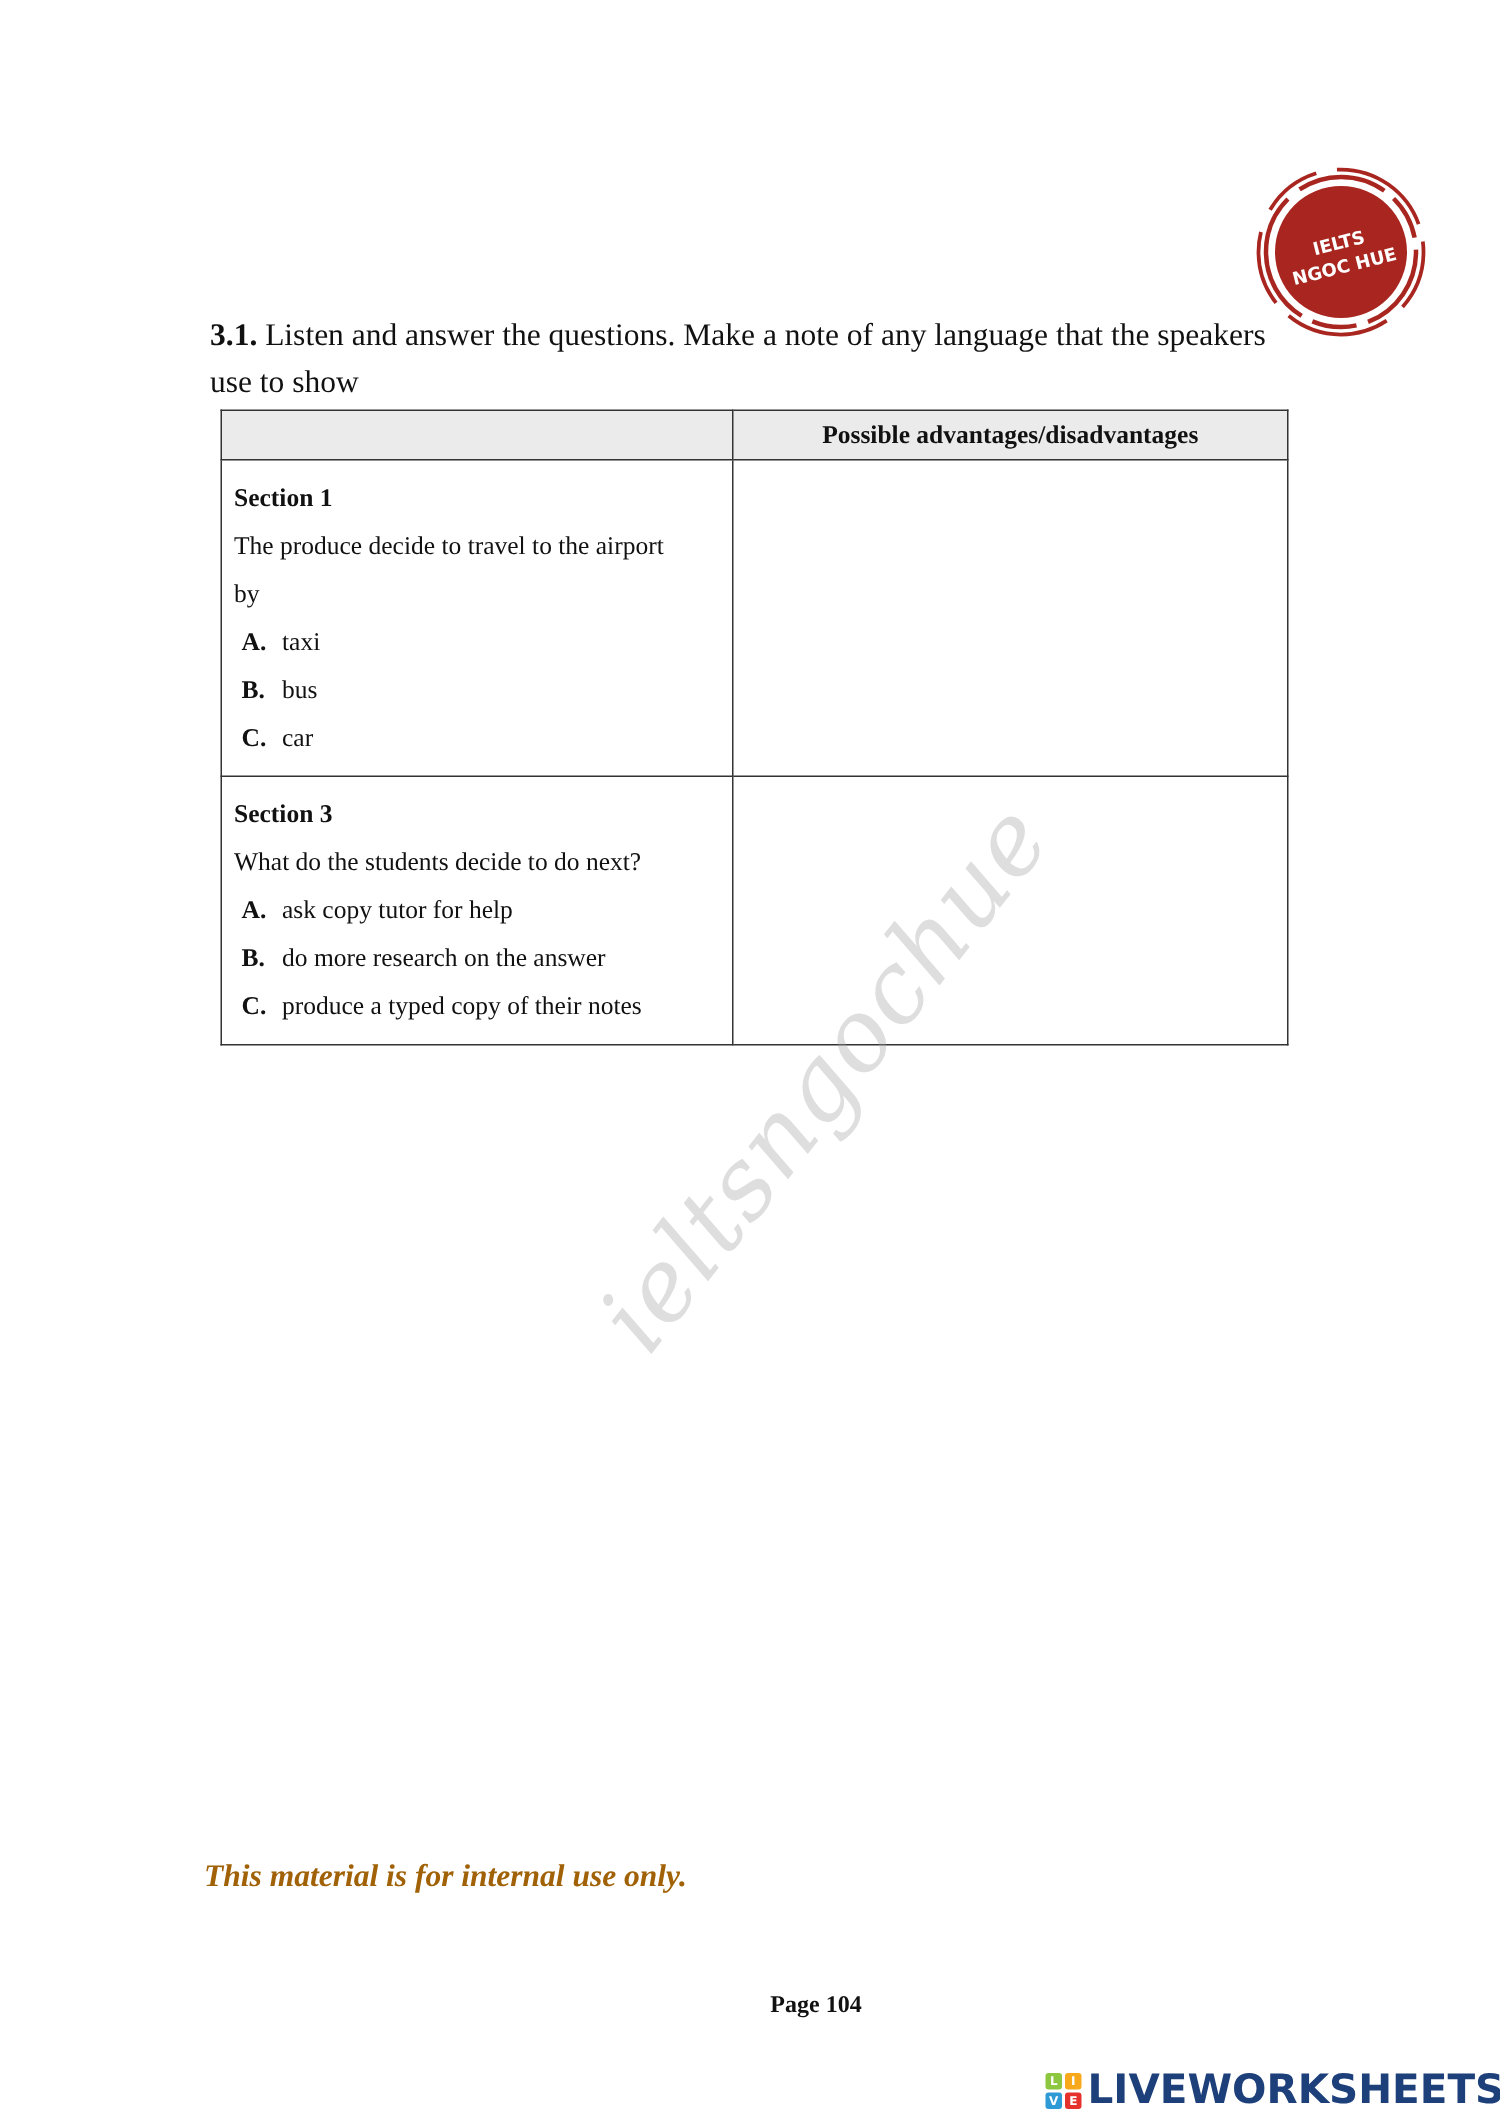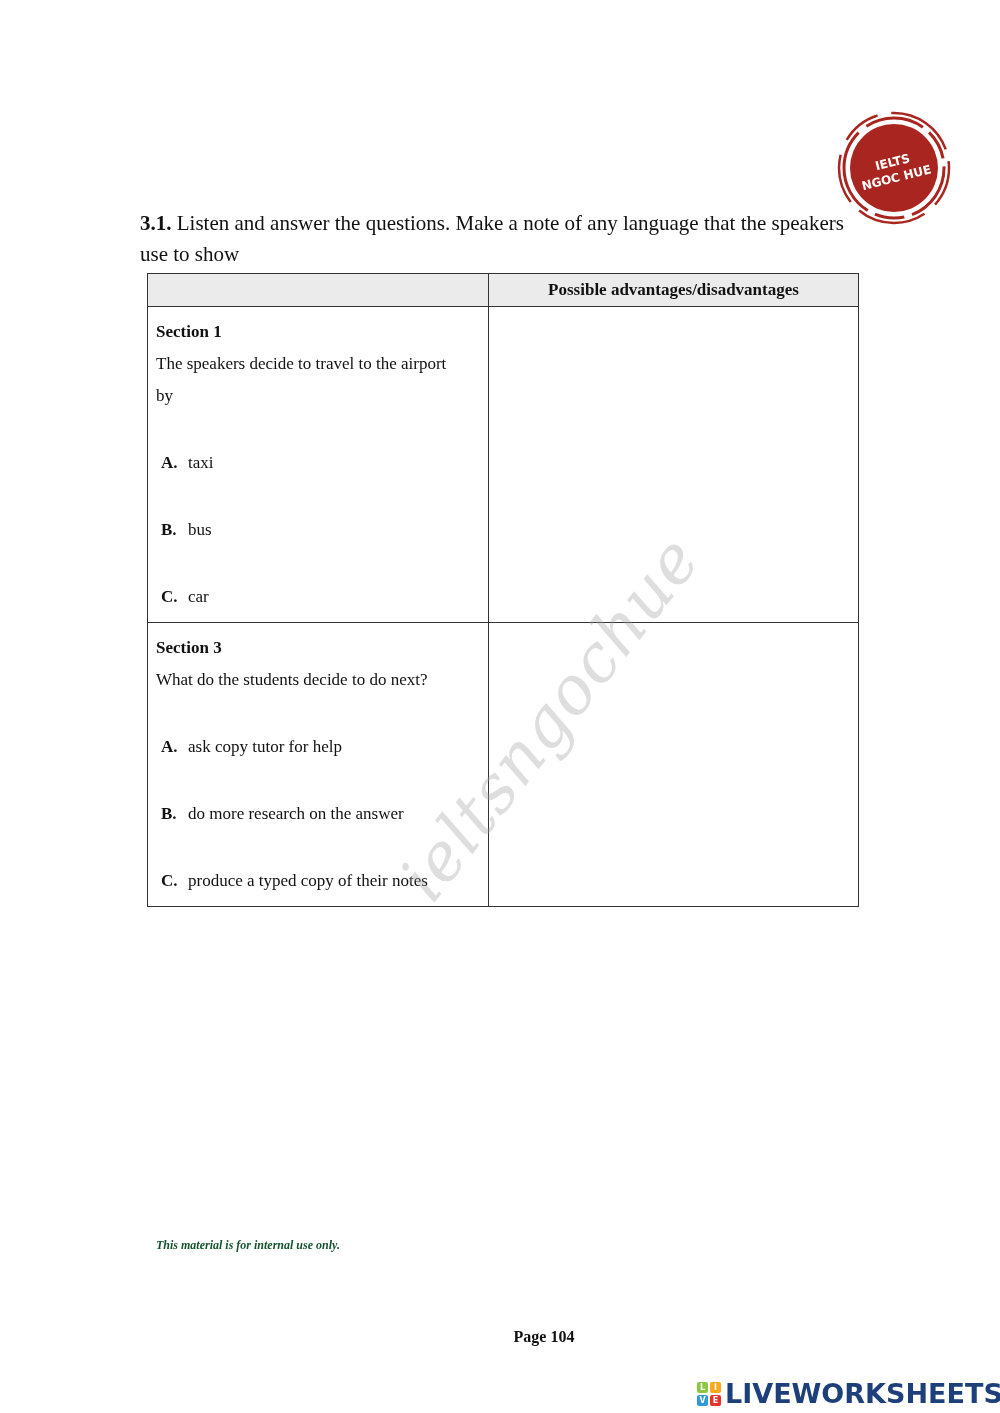--- a/index.html
+++ b/index.html
@@ -47,46 +47,46 @@
       background: #ebebeb;
       height: 32px;
       font-weight: bold;
       text-align: center;
       vertical-align: middle;
     }
     table.ws th.c1 { width: 340px; }
     .cell { padding: 2px 8px 4px 8px; }
     .cell .line { height: 32px; line-height: 22px; }
     .sec-title { font-weight: bold; margin-top: 12px; }
-    .opt { padding-left: 5px; margin-top: 35px; }
+    .opt { padding-left: 5px; }
     .opt .letter { font-weight: bold; display: inline-block; width: 27px; }
     .row1 td { height: 190px; }
     .row2 td { height: 158px; }
     .watermark {
       position: absolute;
       left: 330px;
       top: 680px;
       font-size: 66px;
       font-style: italic;
       color: rgba(160,160,160,0.35);
       transform: rotate(-52deg);
       transform-origin: center;
       white-space: nowrap;
       pointer-events: none;
       font-family: "DejaVu Serif", serif;
       letter-spacing: 1px;
     }
     .footer-note {
       position: absolute;
-      left: 156px;
+      left: 136px;
       top: 1238px;
-      color: #14532d;
+      color: #a16207;
       font-style: italic;
       font-weight: bold;
-      font-size: 12px;
+      font-size: 21px;
     }
     .page-num {
       position: absolute;
       left: 0;
       width: 1000px;
       top: 1328px;
       text-align: center;
       font-weight: bold;
       font-size: 16px;
       margin-left: 44px;
@@ -144,21 +144,21 @@
 <table class="ws">
   <tbody>
       <tr>
     <th class="c1"></th>
     <th>Possible advantages/disadvantages</th>
   </tr>
   <tr class="row1">
     <td>
       <div class="cell">
         <div class="line sec-title">Section 1</div>
-        <div class="line">The speakers decide to travel to the airport</div>
+        <div class="line">The produce decide to travel to the airport</div>
         <div class="line">by</div>
         <div class="line opt">
           <span class="letter">A.</span><span>taxi</span>
         </div>
         <div class="line opt">
           <span class="letter">B.</span><span>bus</span>
         </div>
         <div class="line opt">
           <span class="letter">C.</span><span>car</span>
         </div>

